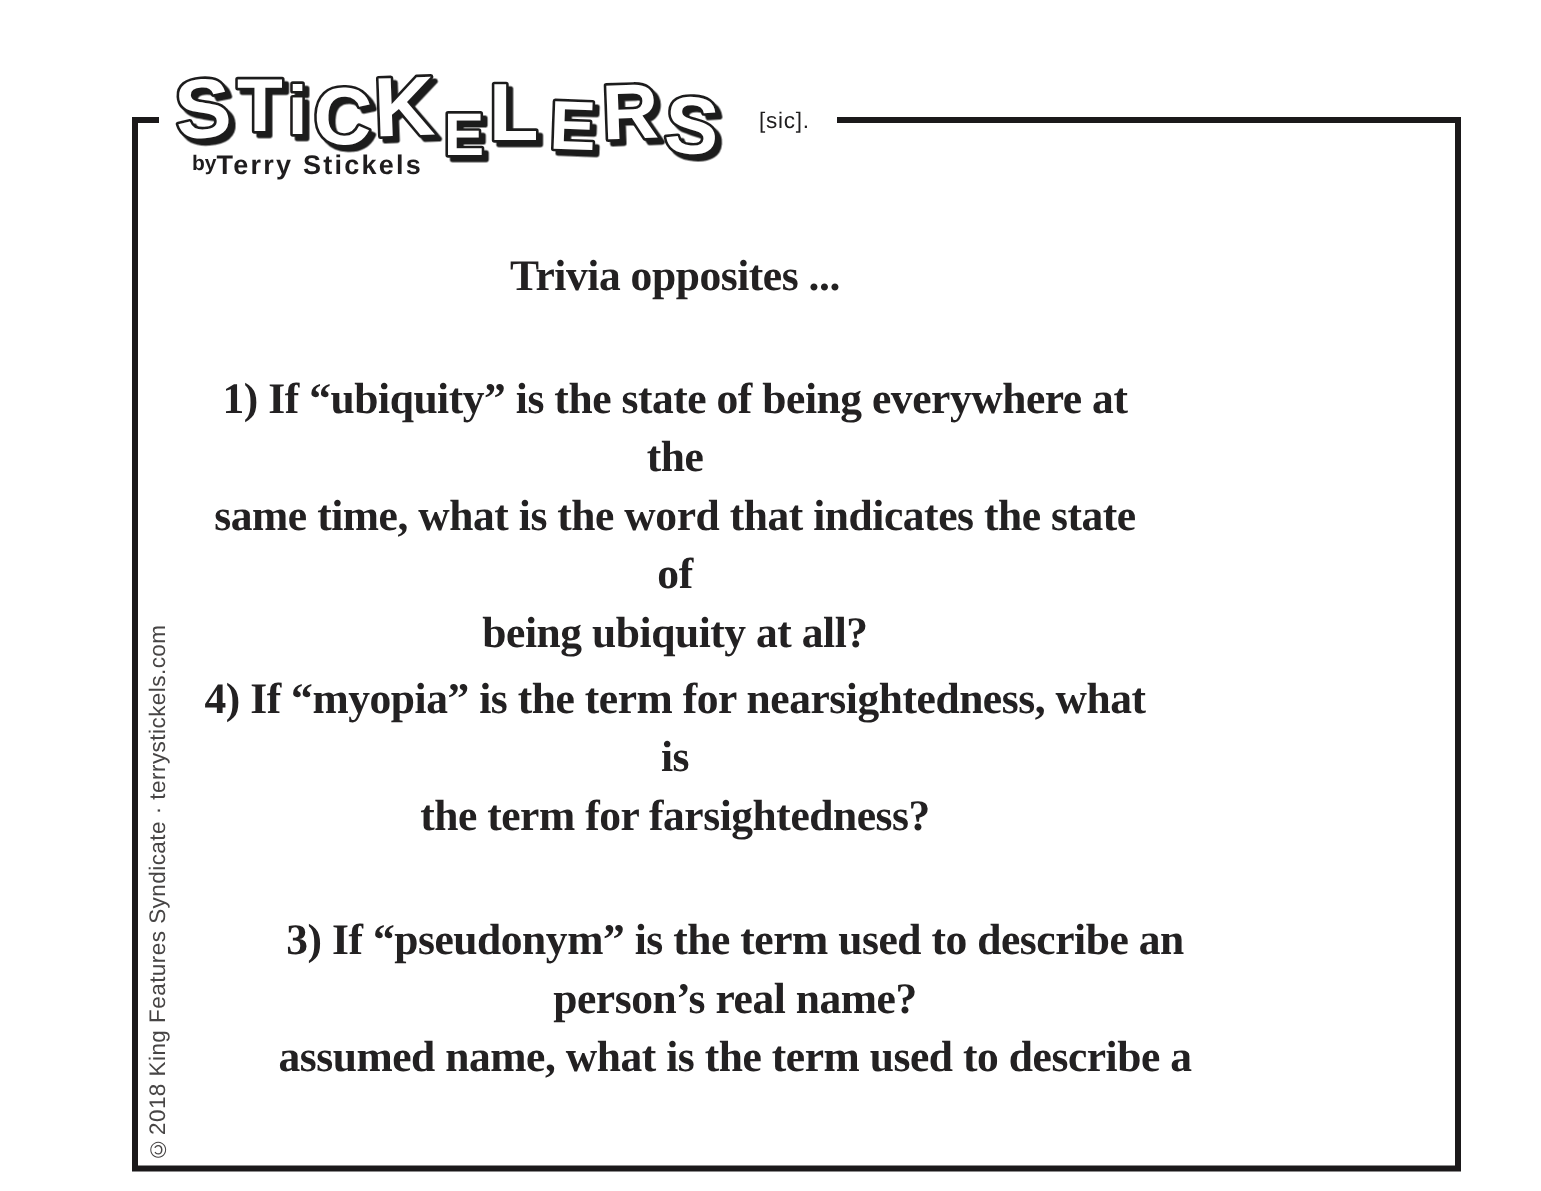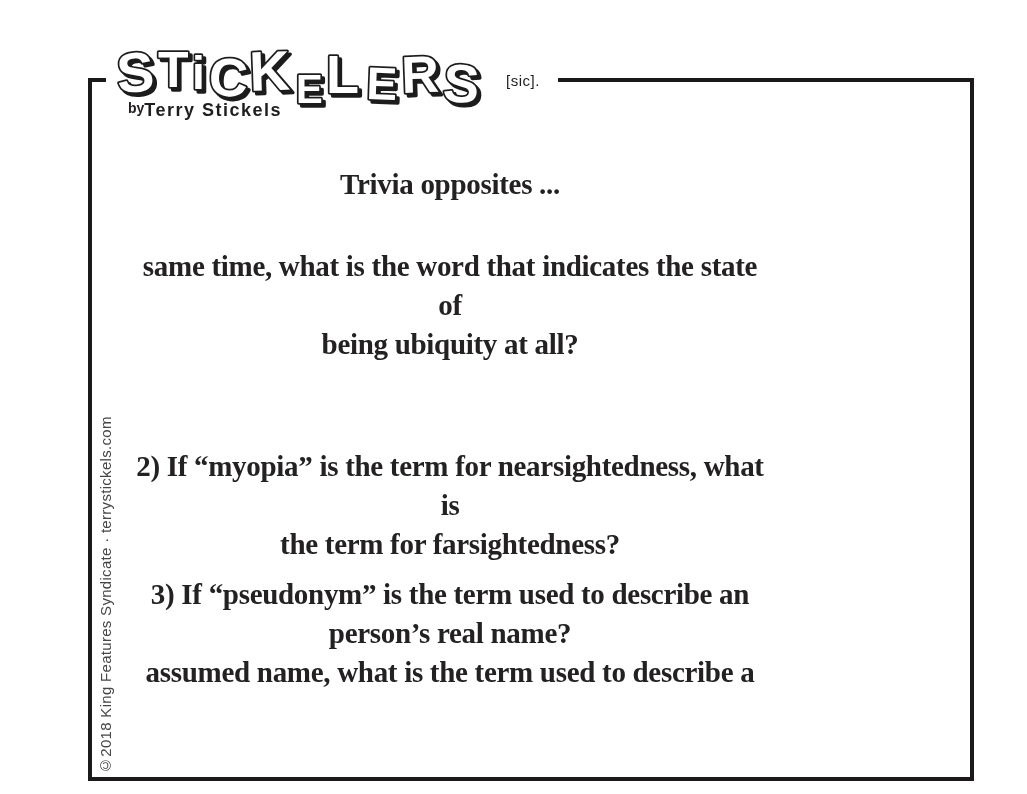--- a/index.html
+++ b/index.html
@@ -79,21 +79,21 @@
     font-family: "Liberation Serif", serif;
     font-weight: bold;
     font-size: 29px;
     letter-spacing: -0.3px;
     color: #232122;
   }
   .puzzle-title { top: 168px; }
   .question { line-height: 39px; }
   .q1 { top: 247px; }
   .q2 { top: 447px; }
-  .q3 { top: 575px; }
+  .q3 { top: 608px; margin-left: 40px; }
 </style>
 </head>
 <body>
 
 <div class="page">
 
   <div class="puzzle-border"></div>
 
   <div class="logo-block">
     <svg class="logo-svg" width="392" height="78" viewBox="0 0 392 78">
@@ -119,26 +119,27 @@
     <div class="byline">
       <span class="by">by</span><span class="name">Terry Stickels</span>
     </div>
   </div>
 
   <div class="credit-vertical">©2018 King Features Syndicate · terrystickels.com</div>
 
   <div class="puzzle-text puzzle-title">Trivia opposites ...</div>
 
   <div class="puzzle-text question q1">
+    <div>1) If “ubiquity” is the state of being everywhere at the</div>
     <div>same time, what is the word that indicates the state of</div>
     <div>being ubiquity at all?</div>
   </div>
 
   <div class="puzzle-text question q2">
-    <div>2) If “myopia” is the term for nearsightedness, what is</div>
+    <div>4) If “myopia” is the term for nearsightedness, what is</div>
     <div>the term for farsightedness?</div>
   </div>
 
   <div class="puzzle-text question q3">
     <div>3) If “pseudonym” is the term used to describe an</div>
     <div>person’s real name?</div>
     <div>assumed name, what is the term used to describe a</div>
   </div>
 
 </div>

